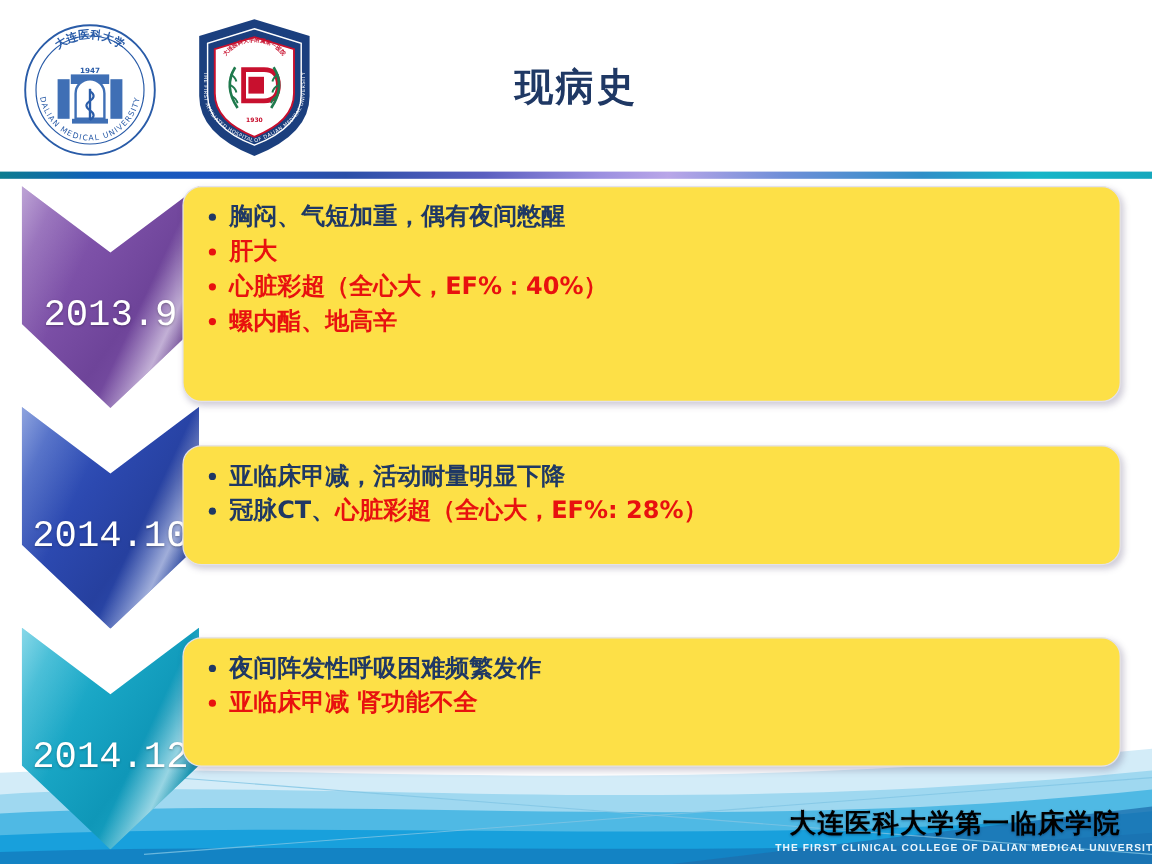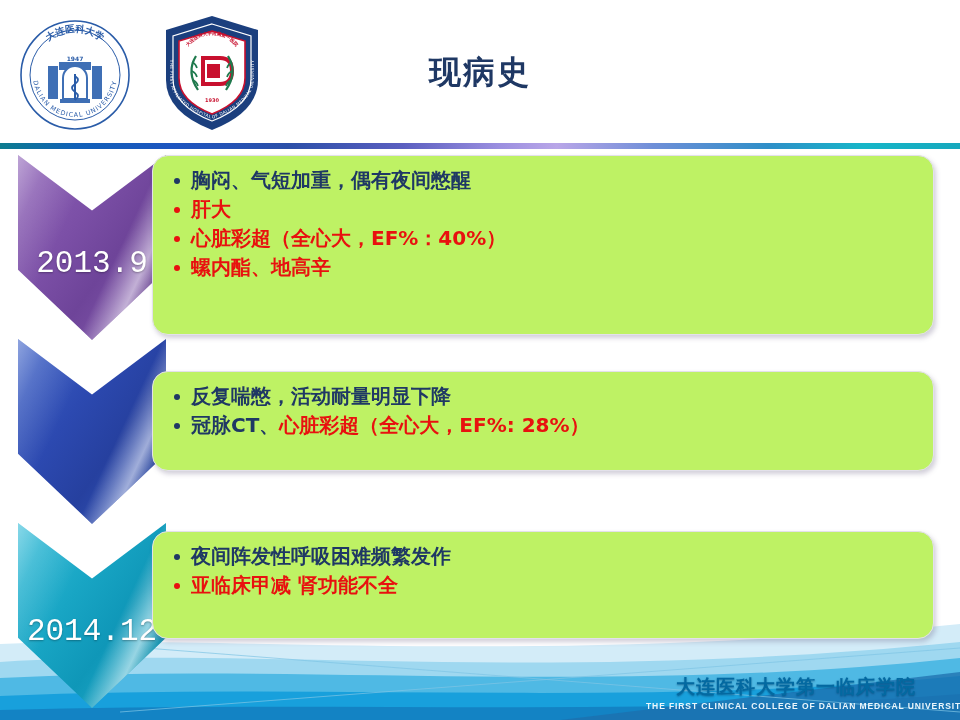--- a/index.html
+++ b/index.html
@@ -133,21 +133,21 @@
   #chev-3 { left: 18px; top: 374px; }
   #chev-3 .shape {
     background: linear-gradient(125deg, #33bcd8 0%, #18a5c4 38%, #0f97b8 62%, #2cb6d4 100%);
   }
 
   
   .box {
     position: absolute;
     left: 152px;
     width: 782px;
-    background: #bef264;
+    background: #fde047;
     border: 1px solid #e3e1ea;
     border-radius: 16px;
     box-shadow: 2px 3px 5px rgba(90,80,120,0.28);
     z-index: 5;
     box-sizing: border-box;
     padding: 10px 14px 10px 14px;
   }
   #box-1 { top: 6px;   height: 180px; }
   #box-2 { top: 222px; height: 100px; }
   #box-3 { top: 382px; height: 108px; }
@@ -191,23 +191,23 @@
 
   
   #footer-logo {
     position: absolute;
     right: 14px; bottom: 8px;
     width: 300px;
     text-align: center;
     z-index: 8;
   }
   #footer-cn {
-    font-size: 19px;
+    font-size: 22px;
     font-weight: 700;
-    color: #0369a1;
+    color: #000000;
     letter-spacing: 1px;
     line-height: 27px;
     font-family: "DejaVu Serif", "Liberation Serif", serif;
     text-shadow: 0 1px 2px rgba(0,40,80,0.45);
     white-space: nowrap;
   }
   #footer-en {
     font-size: 8.5px;
     font-weight: 700;
     color: #eaf6fc;
@@ -299,40 +299,41 @@
 
     <div class="chev" id="chev-1">
       <div class="shape"></div>
       <div class="shade"></div>
       <div class="date">2013.9</div>
     </div>
 
     <div class="chev" id="chev-2">
       <div class="shape"></div>
       <div class="shade"></div>
+      <div class="date">2014.10</div>
     </div>
 
     <div class="chev" id="chev-3">
       <div class="shape"></div>
       <div class="shade"></div>
       <div class="date">2014.12</div>
     </div>
 
     <div class="box" id="box-1">
       <ul class="bullets">
         <li class="navy"><span>胸闷、气短加重，偶有夜间憋醒</span></li>
         <li class="red"><span>肝大</span></li>
         <li class="red"><span>心脏彩超（全心大，EF%：40%）</span></li>
         <li class="red"><span>螺内酯、地高辛</span></li>
       </ul>
     </div>
 
     <div class="box" id="box-2">
       <ul class="bullets">
-        <li class="navy"><span>反复喘憋，活动耐量明显下降</span></li>
+        <li class="navy"><span>亚临床甲减，活动耐量明显下降</span></li>
         <li class="navy"><span class="seg-navy">冠脉CT、</span><span class="seg-red">心脏彩超（全心大，EF%: 28%）</span></li>
       </ul>
     </div>
 
     <div class="box" id="box-3">
       <ul class="bullets">
         <li class="navy"><span>夜间阵发性呼吸困难频繁发作</span></li>
         <li class="red"><span>亚临床甲减 肾功能不全</span></li>
       </ul>
     </div>

